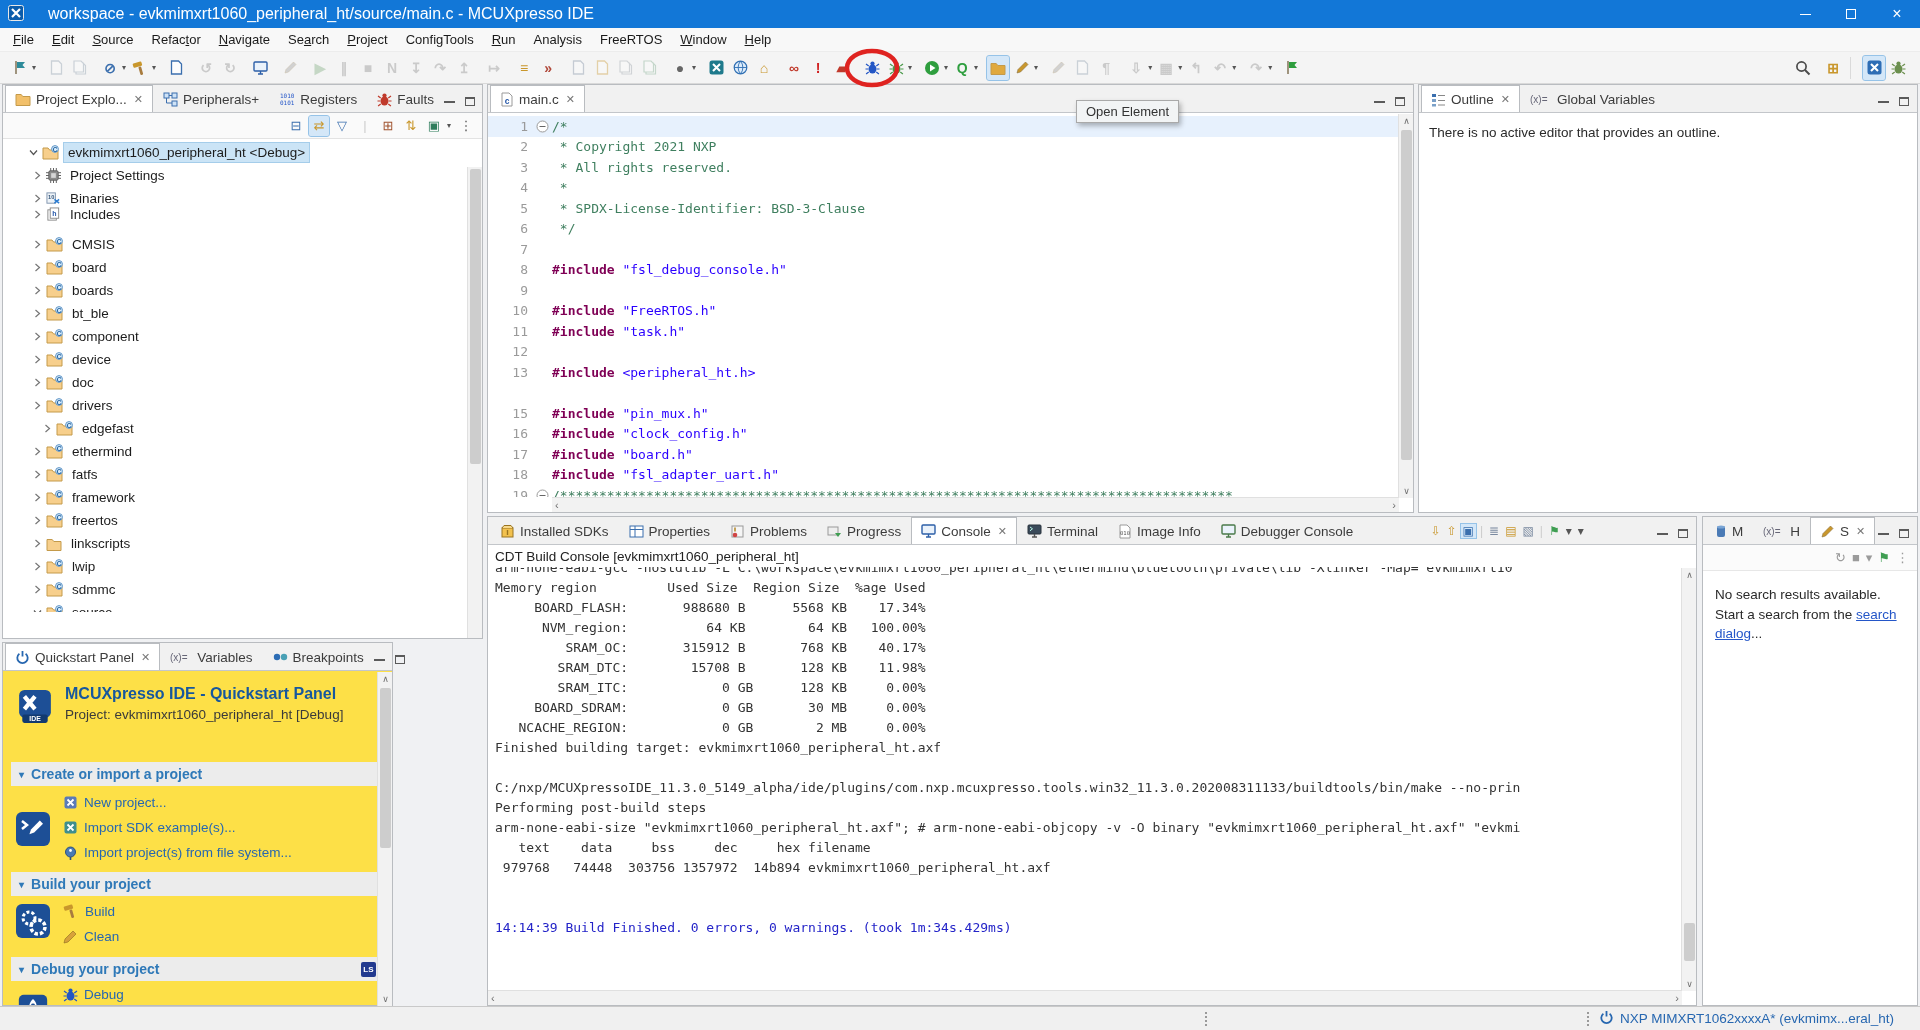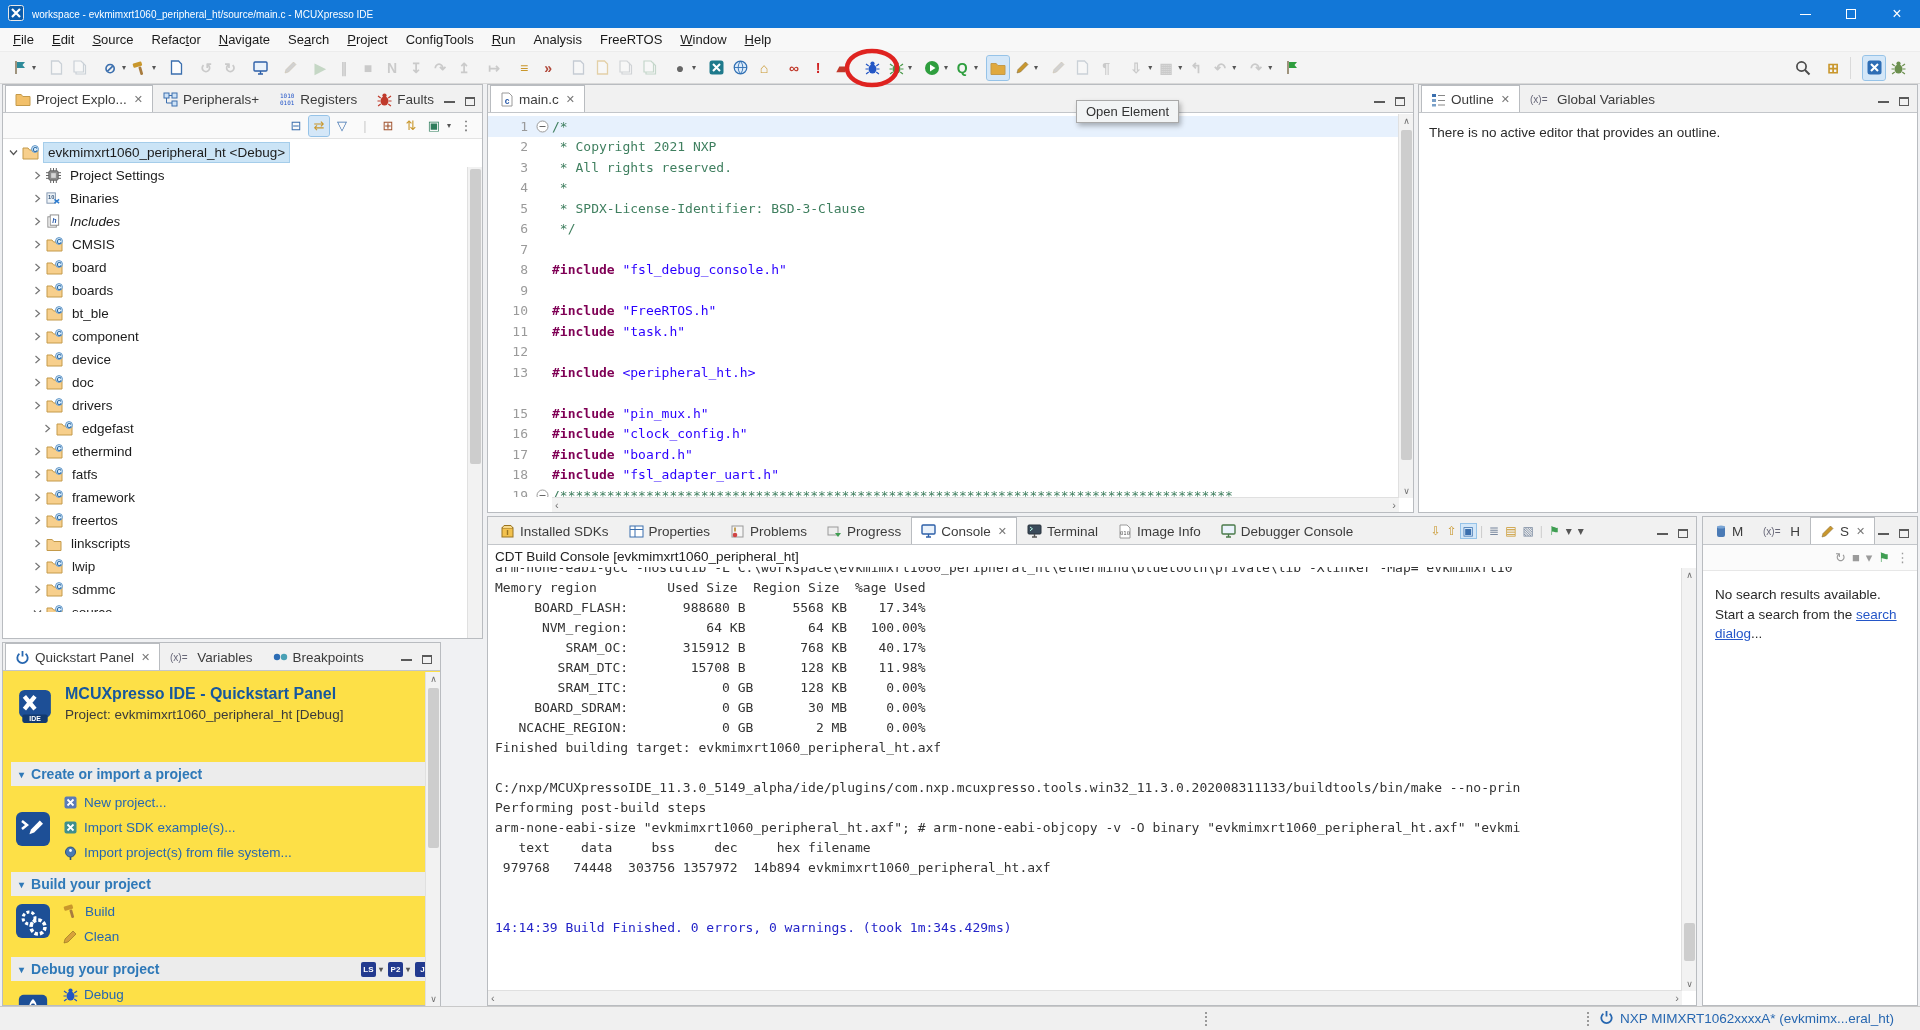--- a/index.html
+++ b/index.html
@@ -3,21 +3,21 @@
 <meta charset="utf-8">
 <style>
 *{margin:0;padding:0;box-sizing:border-box}
 html,body{background:#d8d8d8}
 body{font-family:"Liberation Sans",sans-serif;font-size:13px;color:#222}
 #root{position:relative;width:1920px;height:1030px;background:#f0f1f3;overflow:hidden}
 .abs{position:absolute}
 u{text-decoration:underline}
 
 #titlebar{left:0;top:0;width:1920px;height:28px;background:#1277d7;color:#fff;display:flex;align-items:center;padding-left:8px}
-#titlebar .ttl{margin-left:8px;font-size:10px}
+#titlebar .ttl{margin-left:24px;font-size:16px}
 .winbtns{margin-left:auto;display:flex;height:100%}
 .winbtn{width:46px;height:100%;display:flex;align-items:center;justify-content:center;color:#fff}
 .minglyph{width:11px;height:1px;background:#fff}
 .maxglyph{width:10px;height:10px;border:1px solid #fff}
 
 #menubar{left:0;top:28px;width:1920px;height:24px;background:#f8f8f8;display:flex;align-items:center;padding-left:4px;border-bottom:1px solid #ececec}
 .menu-item{padding:0 9px;height:100%;display:flex;align-items:center;color:#1a1a1a;font-size:13px}
 
 #toolbar{left:0;top:52px;width:1920px;height:32px;background:#f4f4f4;border-bottom:1px solid #d9d9d9;display:flex;align-items:center;padding-left:8px}
 .tbi{min-width:22px;height:24px;display:flex;align-items:center;justify-content:center;border-radius:2px;font-size:14px;position:relative;margin:0 1px}
@@ -383,21 +383,21 @@
         <div class="pei hl" style="color: rgb(201, 151, 44);">⇄</div>
         <div class="pei" style="color: rgb(59, 111, 174);">▽</div>
         <div class="pei" style="color: rgb(204, 204, 204);">|</div>
         <div class="pei" style="color: rgb(160, 82, 45);">⊞</div>
         <div class="pei" style="color: rgb(201, 151, 44);">⇅</div>
         <div class="pei" style="color: rgb(46, 125, 91);">▣</div>
         <div class="dd">▾</div>
         <div class="pei" style="color: rgb(85, 85, 85);">⋮</div>
       </div>
     <div id="pe-tree" style="height:473px">
-        <div class="trow tsel" style="top: 2px; left: 2px;">
+        <div class="trow tsel" style="top: 2px; left: 22px;">
           <span class="texp">
             <svg width="9" height="9" viewBox="0 0 9 9">
               <path d="M1 2.5l3.5 4 3.5-4" fill="none" stroke="#555" stroke-width="1.2"></path>
             </svg>
           </span>
           <span class="tico">
             <svg width="17" height="15" viewBox="0 0 17 15">
               <path d="M1 3h5l1.6 2H16v9H1z" fill="#f7cf8c" stroke="#c49a4a"></path>
               <circle cx="13" cy="4" r="3.4" fill="#d8ecfb" stroke="#5f94c6"></circle>
               <text x="13" y="6.6" font-size="6.5" text-anchor="middle" fill="#1d5f9e" font-weight="bold">C</text>
@@ -428,21 +428,21 @@
           </span>
           <span class="tico">
             <svg width="15" height="15" viewBox="0 0 16 16">
               <rect x="1" y="2" width="9" height="11" fill="#eef3f8" stroke="#7e93ad"></rect>
               <text x="5.5" y="9" font-size="6" text-anchor="middle" fill="#35567a" font-weight="bold">10</text>
               <path d="M9 9l5 4M14 9l-5 4" stroke="#2e7dd1" stroke-width="1.6"></path>
             </svg>
           </span>
           <span class="tlabel">Binaries</span>
         </div>
-        <div class="trow" style="top: 71px; left: 26px; font-style: italic;">
+        <div class="trow" style="top: 64px; left: 26px;">
           <span class="texp">
             <svg width="9" height="9" viewBox="0 0 9 9">
               <path d="M2.5 1l4 3.5-4 3.5" fill="none" stroke="#767676" stroke-width="1.2"></path>
             </svg>
           </span>
           <span class="tico">
             <svg width="15" height="15" viewBox="0 0 16 16">
               <rect x="2" y="3" width="9" height="11" fill="#fff" stroke="#8a8a8a"></rect>
               <rect x="4.5" y="1" width="9" height="11" fill="#fff" stroke="#8a8a8a"></rect>
               <text x="9" y="9.5" font-size="7.5" text-anchor="middle" fill="#2456a8" font-weight="bold">h</text>
@@ -702,21 +702,21 @@
             </svg>
           </span>
           <span class="tlabel">source</span>
         </div>
       </div>
     <div class="sbv" style="right:0;top:82px;height:471px">
         <div class="sbthumb" style="top:2px;height:295px"></div>
       </div>
   </div>
 
-  <div id="qs-panel" class="panel" style="left:2px;top:642px;width:439px;height:364px">
+  <div id="qs-panel" class="panel" style="left:2px;top:642px;width:391px;height:364px">
     <div class="tabrow" id="qs-tabs">
         <div class="tab active">
           <span style="display: inline-flex;">
             <svg width="15" height="15" viewBox="0 0 15 15">
               <path d="M4.4 3.8a5.2 5.2 0 1 0 6.2 0" fill="none" stroke="#2767b0" stroke-width="1.8"></path>
               <path d="M7.5 1v5.5" stroke="#2767b0" stroke-width="1.8"></path>
             </svg>
           </span>
           <span>Quickstart Panel</span>
           <span class="tclose">✕</span>

